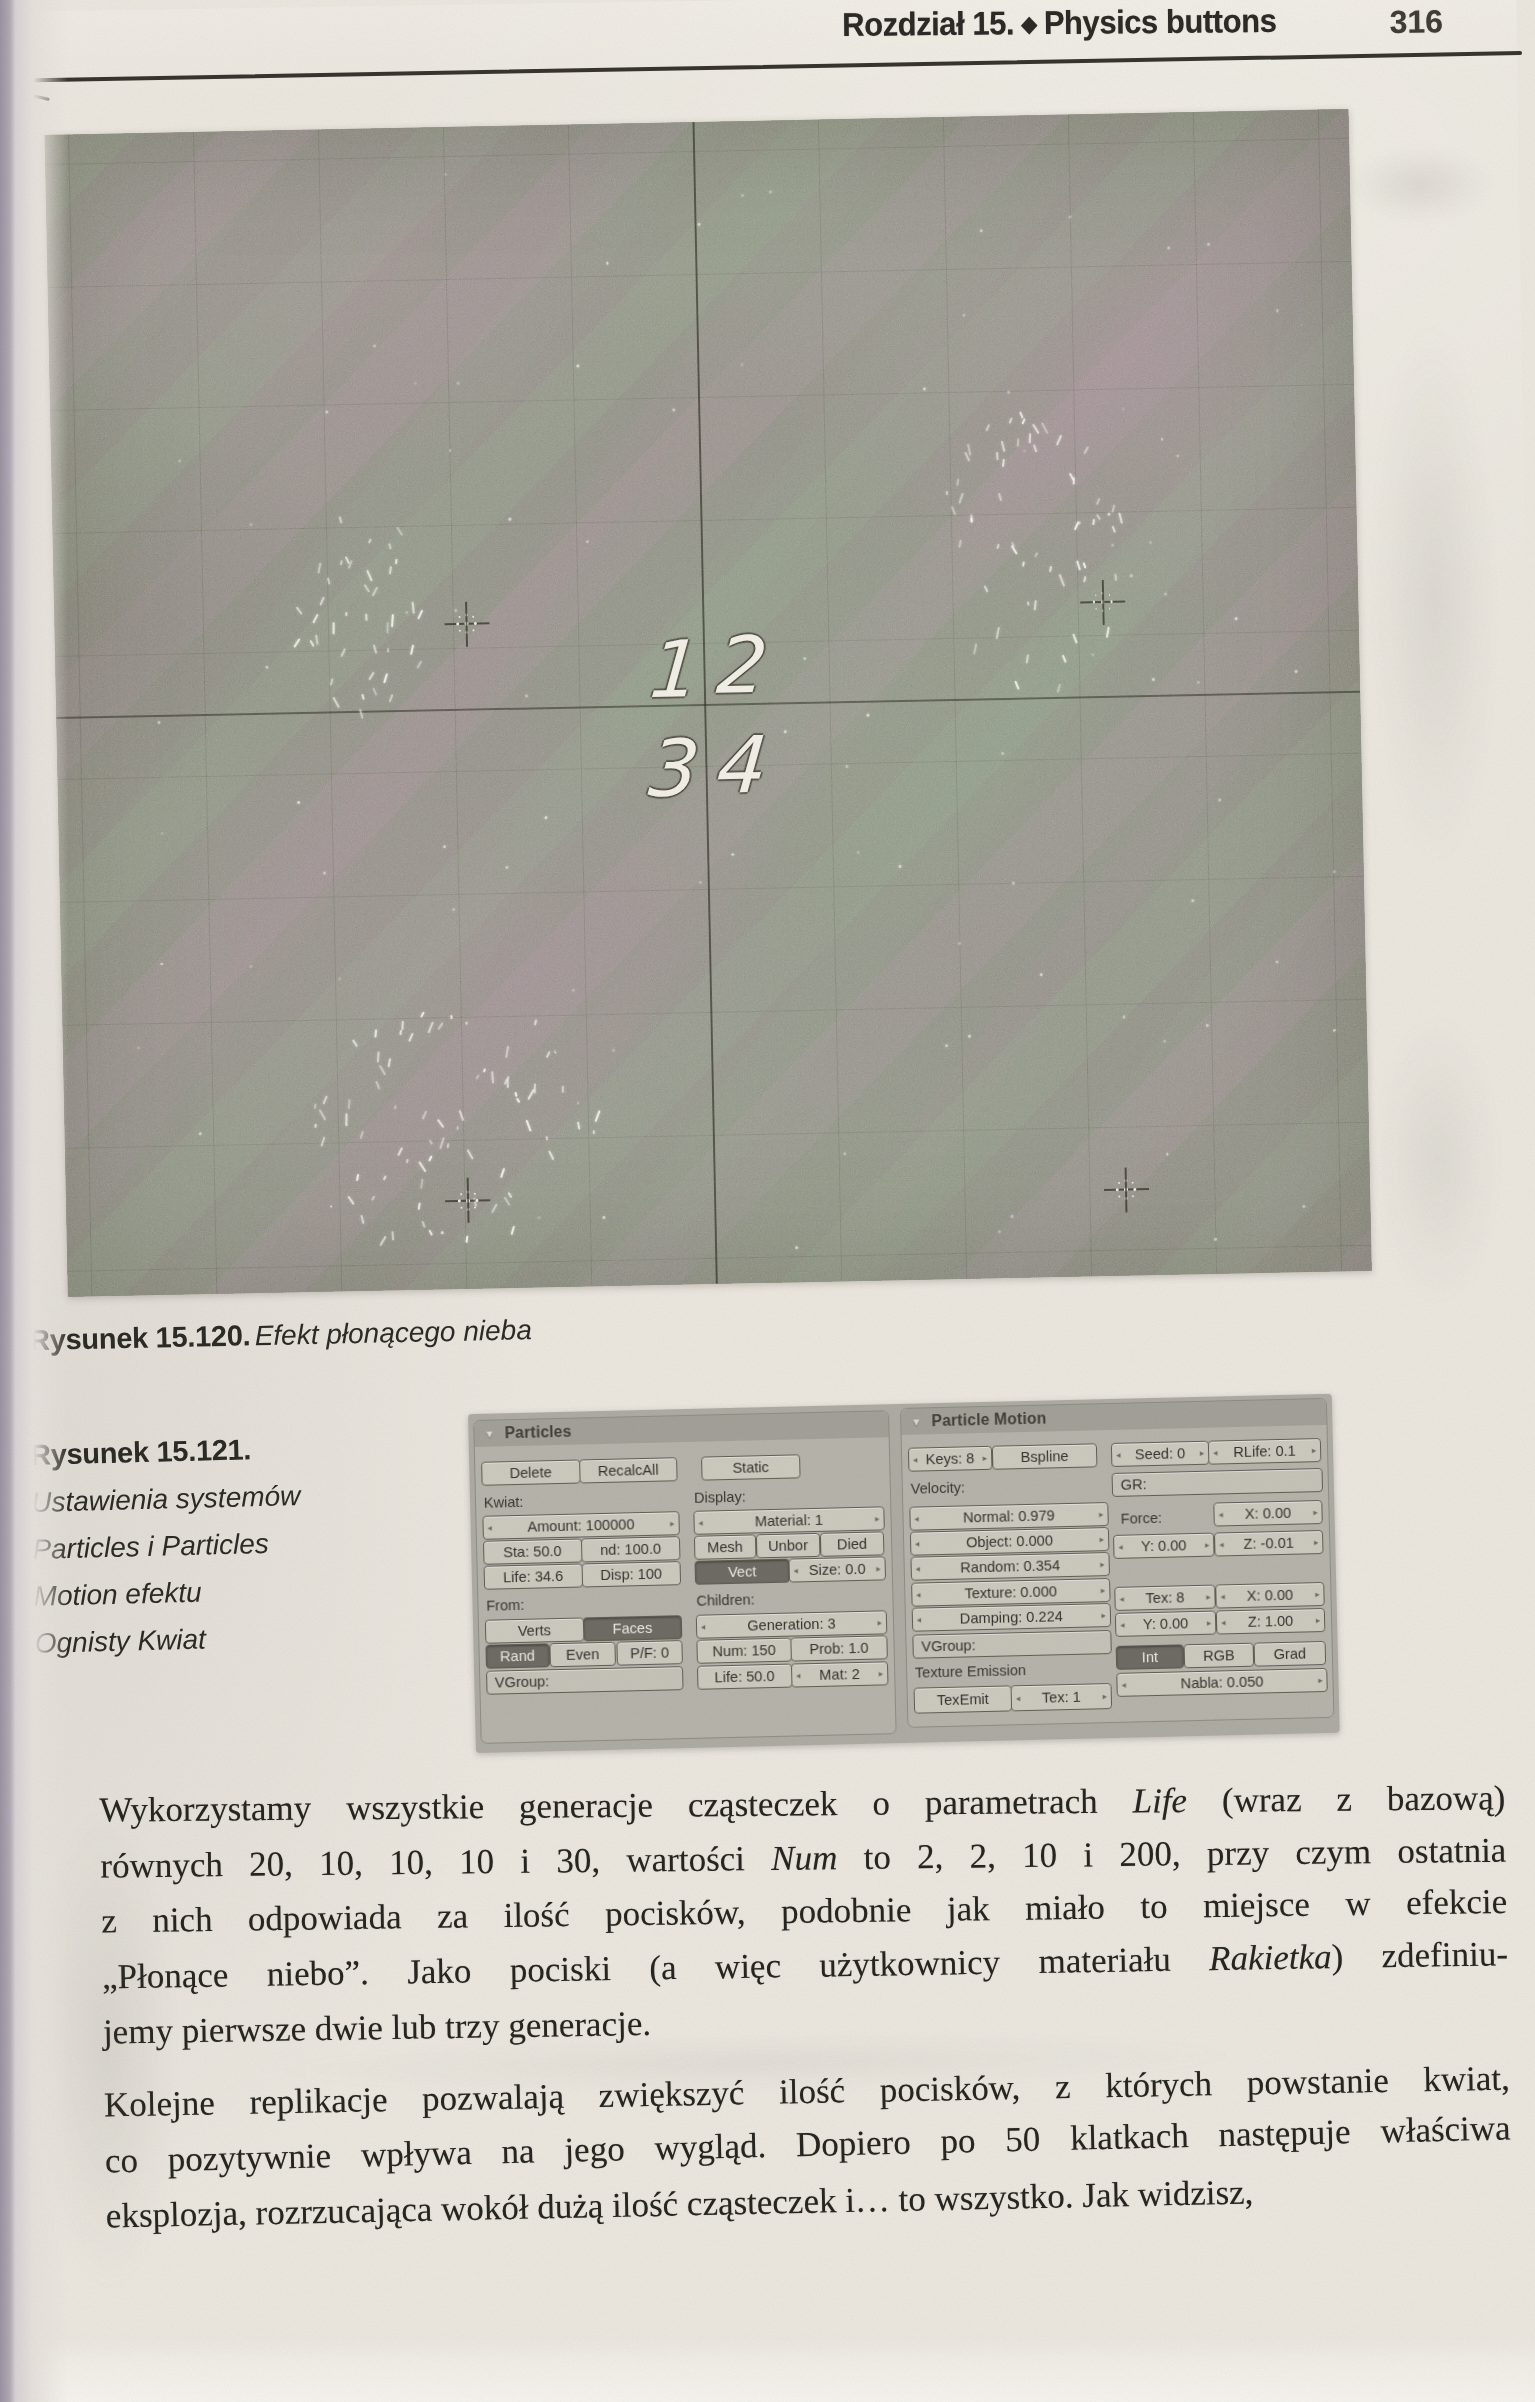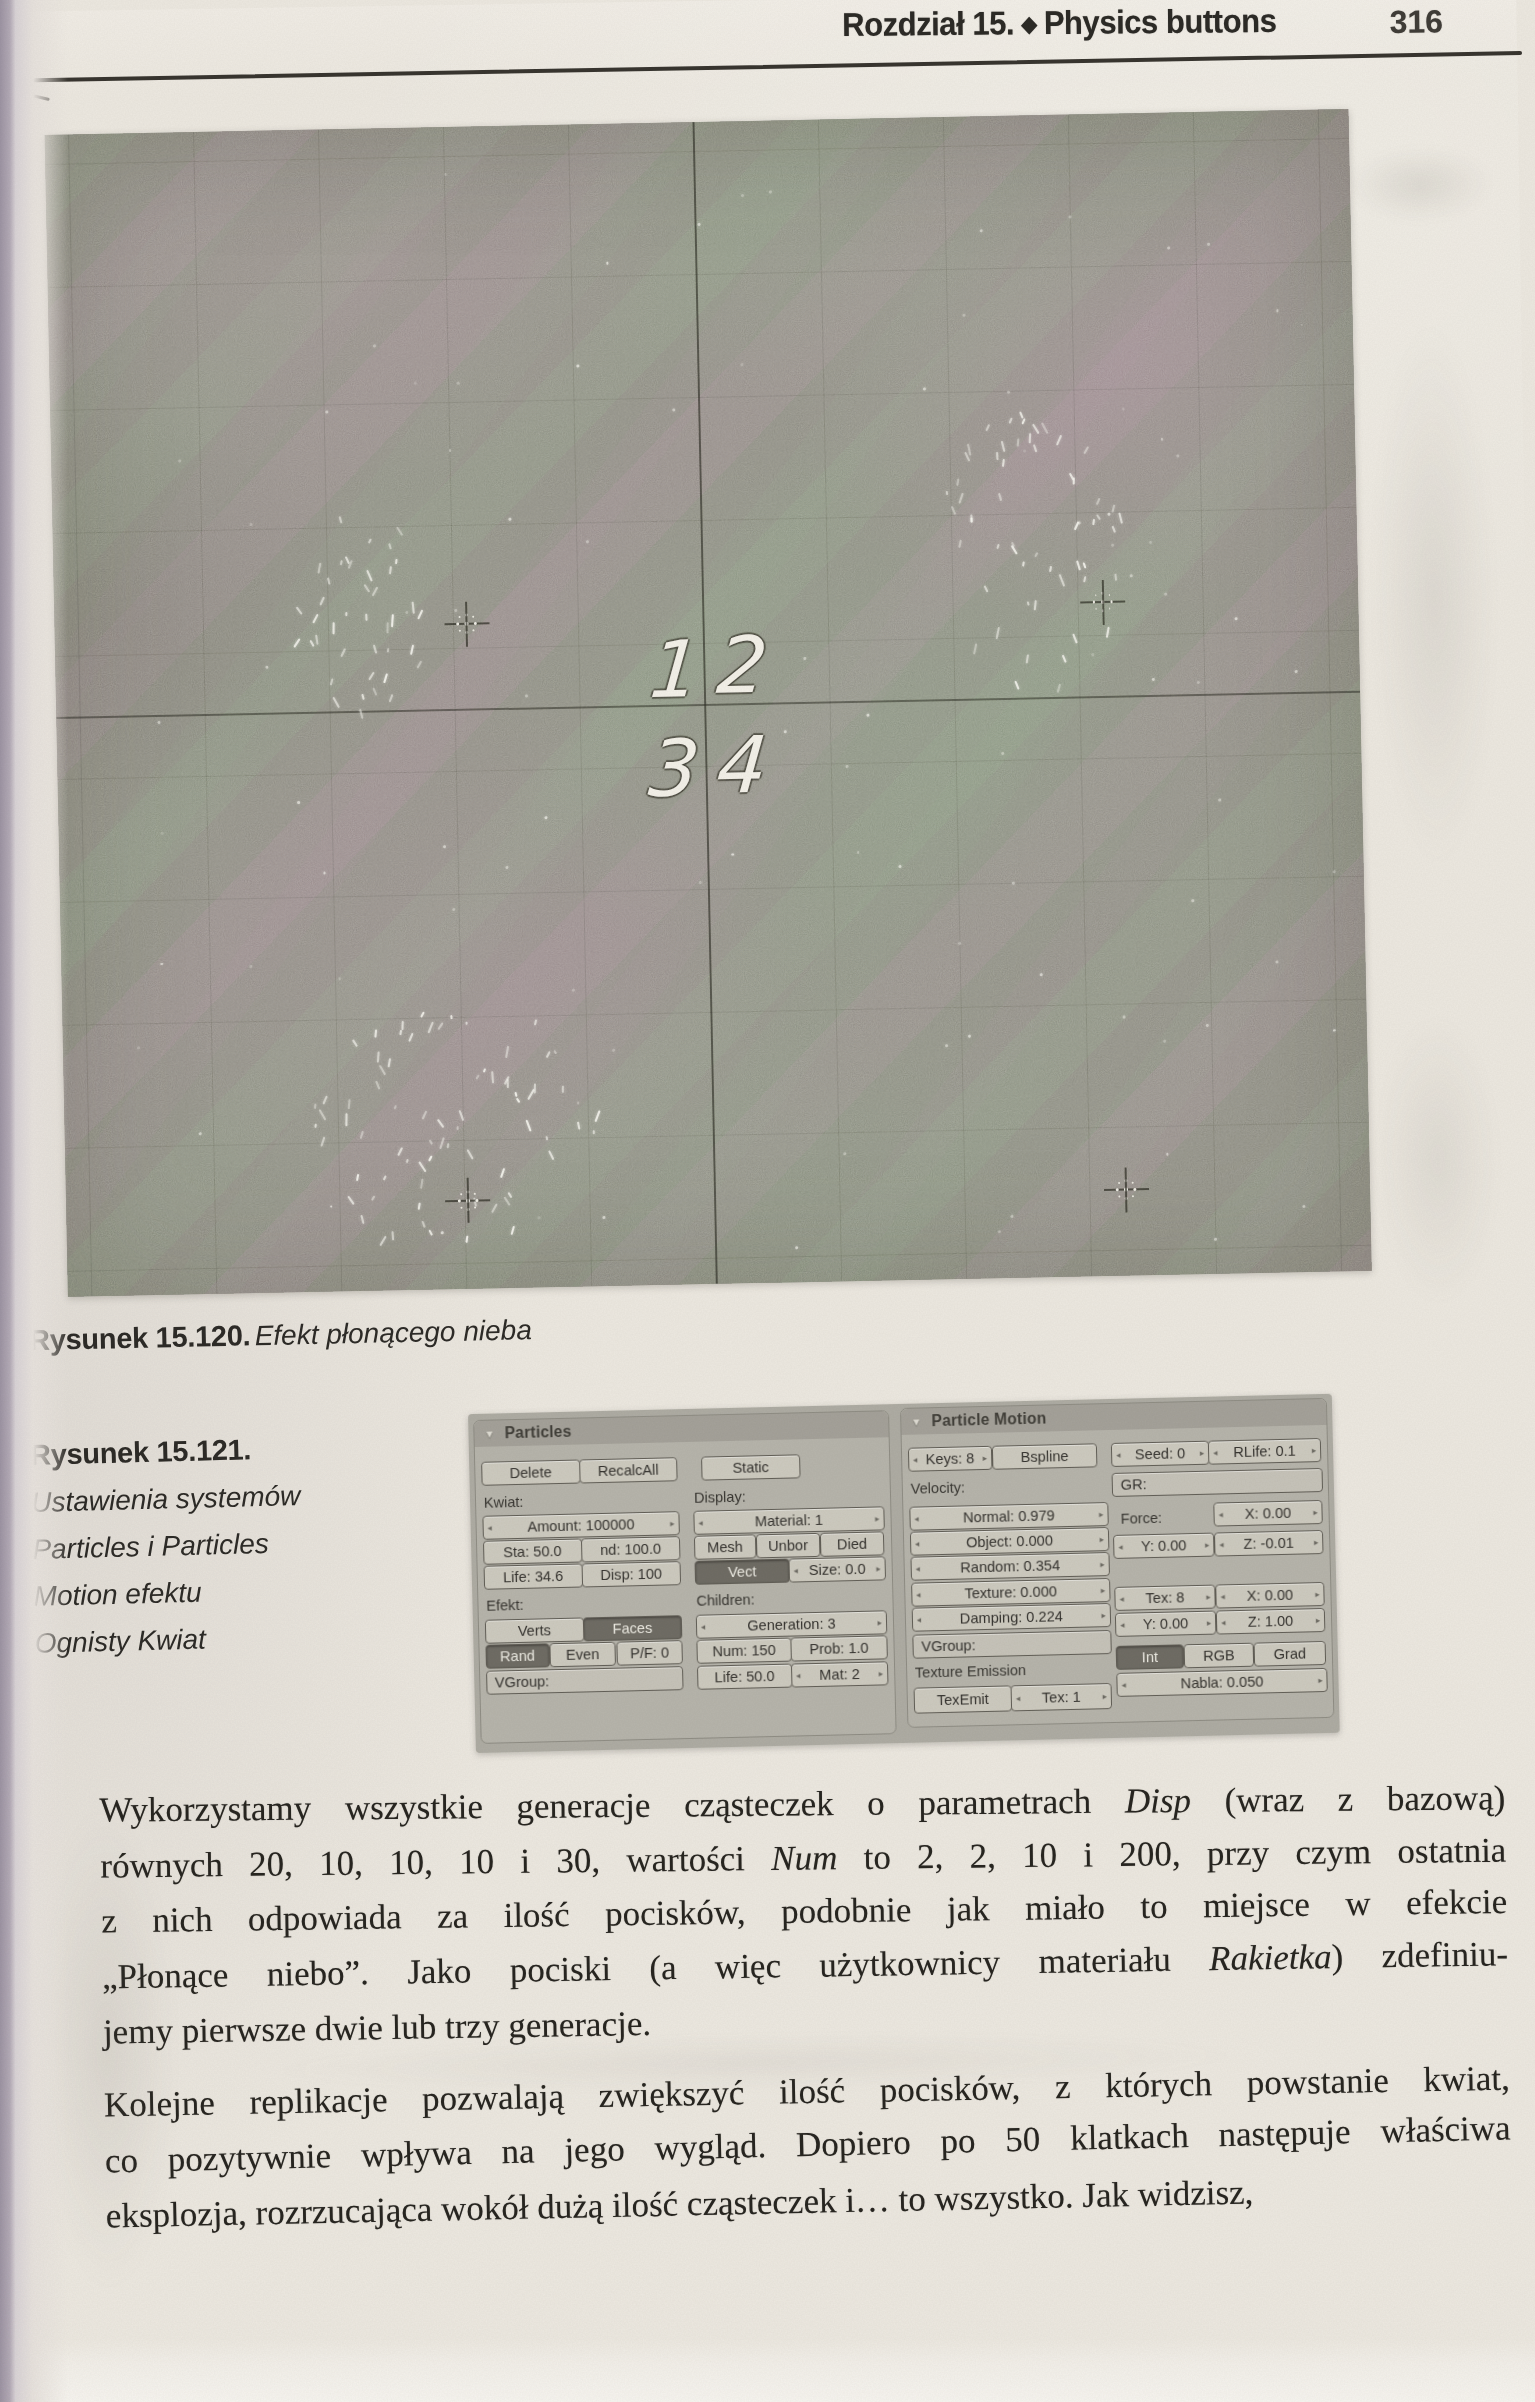--- a/index.html
+++ b/index.html
@@ -449,21 +449,21 @@
         <div class="b" style="left:5.9px;top:120px;width:99px;">Sta: 50.0</div>
         <div class="b" style="left:104px;top:120px;width:99px;">nd: 100.0</div>
         <div class="b" style="left:5.9px;top:145px;width:99px;">Life: 34.6</div>
         <div class="b" style="left:104px;top:145px;width:99px;">Disp: 100</div>
         <div class="b num" style="left:217px;top:95px;width:191px;">Material: 1</div>
         <div class="b" style="left:217px;top:120px;width:62px;">Mesh</div>
         <div class="b" style="left:279px;top:120px;width:64px;">Unbor</div>
         <div class="b" style="left:343px;top:120px;width:64px;">Died</div>
         <div class="b sel" style="left:217px;top:145px;width:95px;">Vect</div>
         <div class="b num" style="left:311px;top:145px;width:97px;">Size: 0.0</div>
-        <div class="lbl" style="left:7.8px;top:177px;">Efekt:</div>
+        <div class="lbl" style="left:7.8px;top:177px;">From:</div>
         <div class="lbl" style="left:218px;top:177px;">Children:</div>
         <div class="b" style="left:5.9px;top:199px;width:99px;">Verts</div>
         <div class="b sel" style="left:104px;top:199px;width:99px;">Faces</div>
         <div class="b sel" style="left:5.9px;top:224px;width:64px;">Rand</div>
         <div class="b" style="left:70px;top:224px;width:66px;">Even</div>
         <div class="b" style="left:137px;top:224px;width:66px;">P/F: 0</div>
         <div class="b field" style="left:5.9px;top:250px;width:197px;">VGroup:</div>
         <div class="b num" style="left:217px;top:199px;width:191px;">Generation: 3</div>
         <div class="b" style="left:217px;top:224px;width:95px;">Num: 150</div>
         <div class="b" style="left:311px;top:224px;width:97px;">Prob: 1.0</div>
@@ -501,21 +501,21 @@
         <div class="b num" style="left:310px;top:209px;width:109px;">Z: 1.00</div>
         <div class="b sel" style="left:209px;top:242px;width:68px;">Int</div>
         <div class="b" style="left:277px;top:242px;width:70px;">RGB</div>
         <div class="b" style="left:347px;top:242px;width:72px;">Grad</div>
         <div class="b num" style="left:209px;top:269px;width:211px;">Nabla: 0.050</div>
       </div>
     </div>
 
     <div class="bodytext">
       <div>
-          <div class="bodyline" style="transform: rotate(0.4deg);"><span>Wykorzystamy wszystkie generacje cząsteczek o parametrach </span><em>Disp</em><span> (wraz z bazową)</span></div>
+          <div class="bodyline" style="transform: rotate(0.4deg);"><span>Wykorzystamy wszystkie generacje cząsteczek o parametrach </span><em>Life</em><span> (wraz z bazową)</span></div>
           <div class="bodyline" style="transform: rotate(0.25deg);"><span>równych 20, 10, 10, 10 i 30, wartości </span><em>Num</em><span> to 2, 2, 10 i 200, przy czym ostatnia</span></div>
           <div class="bodyline" style="transform: rotate(0.1deg);"><span>z nich odpowiada za ilość pocisków, podobnie jak miało to miejsce w efekcie</span></div>
           <div class="bodyline" style="transform: rotate(-0.05deg);"><span>„Płonące niebo”. Jako pociski (a więc użytkownicy materiału </span><em>Rakietka</em><span>) zdefiniu-</span></div>
           <div class="bodyline last" style="transform: rotate(0deg);"><span>jemy pierwsze dwie lub trzy generacje.</span></div>
         </div>
       <div class="para2">
           <div class="bodyline" style="transform: rotate(-0.2deg);"><span>Kolejne replikacje pozwalają zwiększyć ilość pocisków, z których powstanie kwiat,</span></div>
           <div class="bodyline" style="transform: rotate(-0.45deg);"><span>co pozytywnie wpływa na jego wygląd. Dopiero po 50 klatkach następuje właściwa</span></div>
           <div class="bodyline last" style="transform: rotate(-0.3deg);"><span>eksplozja, rozrzucająca wokół dużą ilość cząsteczek i… to wszystko. Jak widzisz,</span></div>
         </div>

